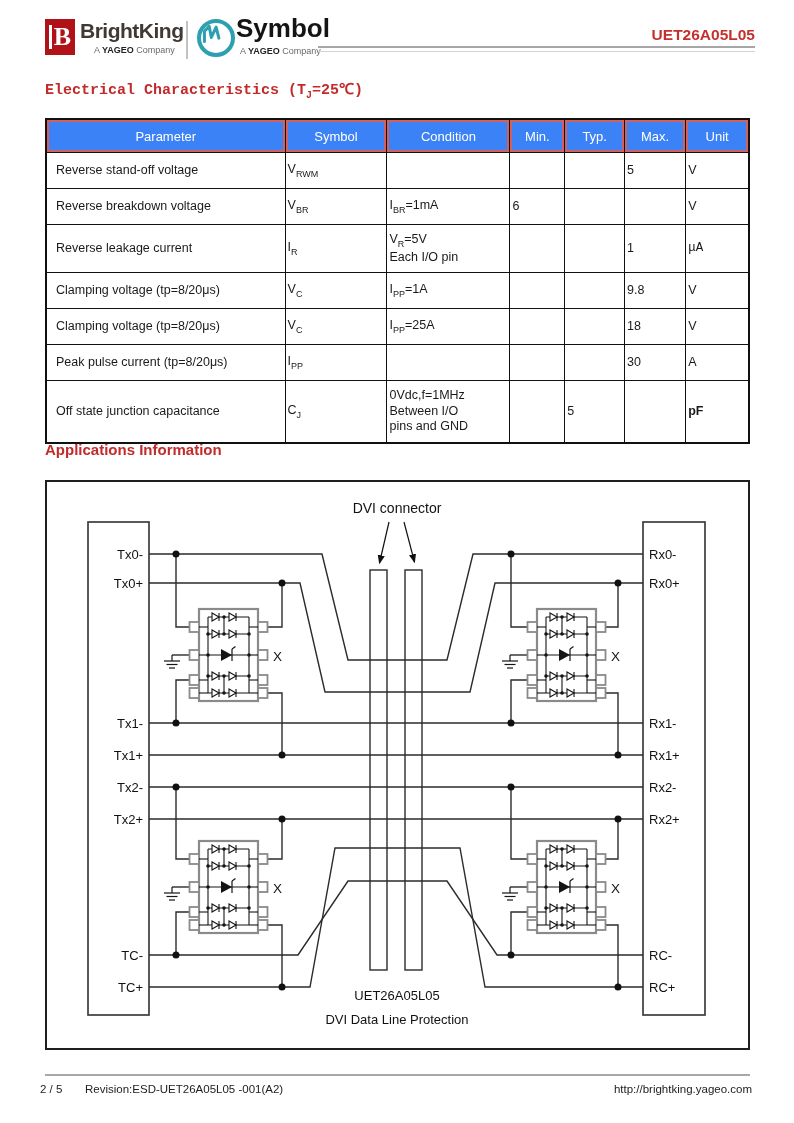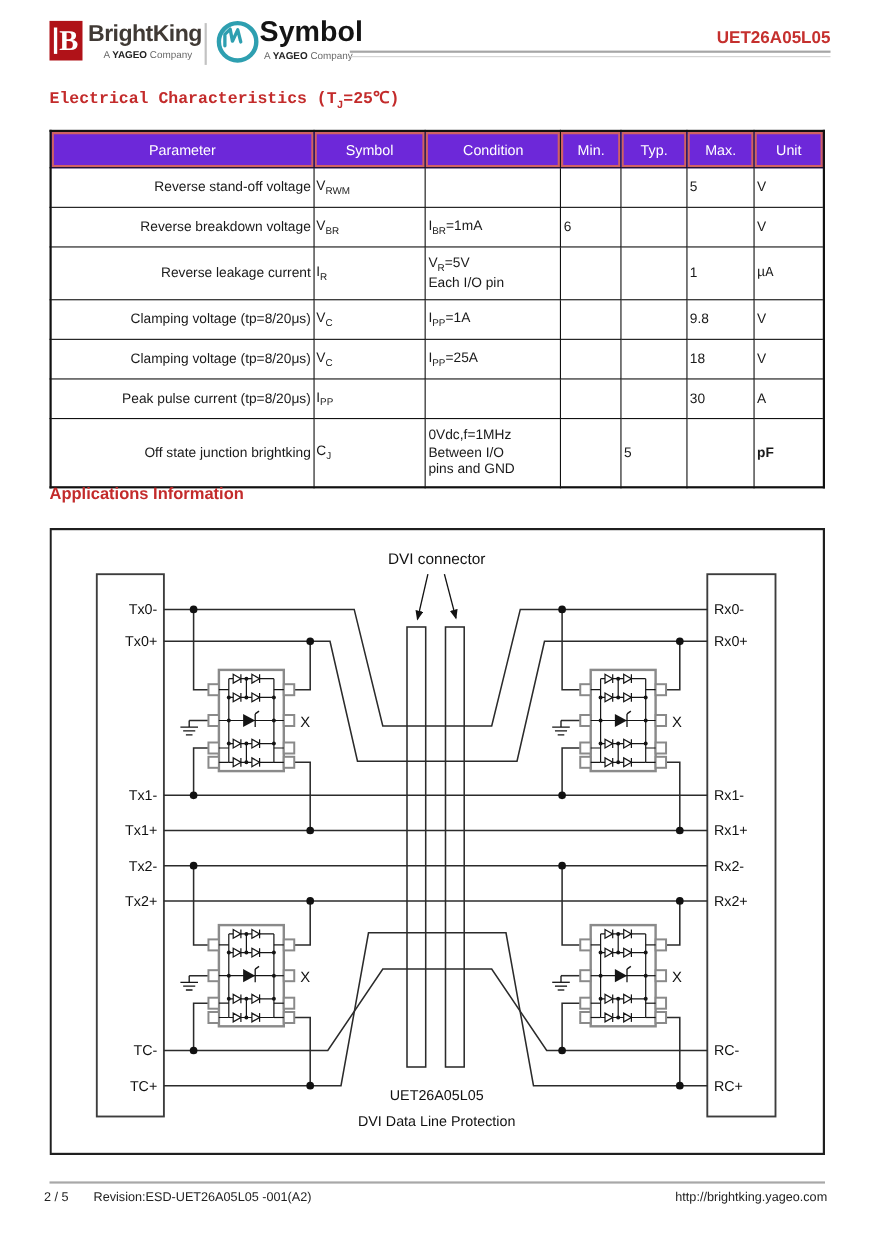--- a/index.html
+++ b/index.html
@@ -22,25 +22,25 @@
   .hdr-rule{position:absolute;left:318px;top:46px;width:437px;height:3px;
             border-top:2px solid #a6a6a6;border-bottom:1px solid #d2d2d2;}
   
   .sec-title{position:absolute;left:45px;font-size:15px;font-weight:bold;color:#c32b2b;}
   .sec-title sub{font-size:10px;}
   #title-elec{top:78px;font-family:Liberation Mono, monospace;}
   #title-apps{top:441px;}
   
   .spec-table{position:absolute;left:45px;top:118px;width:705px;border-collapse:collapse;
               border:2px solid #111;table-layout:fixed;}
-  .spec-table th{background:#6d28d9;color:#fff;font-weight:normal;font-size:13px;height:30px;
+  .spec-table th{background:#3b82f6;color:#fff;font-weight:normal;font-size:13px;height:30px;
                  border:1px solid #111;
                  box-shadow:inset 2px 0 0 #d06163,inset -2px 0 0 #d06163,inset 0 2px 0 #d06163,inset 0 -2px 0 #d06163;}
   .spec-table td{border:1px solid #111;font-size:12.5px;text-align:left;line-height:1.25;padding:2px 2px;}
-  .spec-table td.param{text-align:right;padding-left:9px;}
+  .spec-table td.param{text-align:left;padding-left:9px;}
   .spec-table sub{font-size:72%;}
   
   .diagram{position:absolute;left:45px;top:480px;width:705px;height:570px;}
   .diagram text{font-family:"Liberation Sans","DejaVu Sans",sans-serif;fill:#111;}
   
   .footer-rule{position:absolute;left:45px;top:1074px;width:705px;border-top:2px solid #a8a8a8;}
   .footer-text{position:absolute;top:1083px;font-size:11.5px;color:#222;padding-left:40px;}
   #footer-rev{left:45px;}
   #footer-page{left:0;width:794px;text-align:left;}
   #footer-url{right:42px;color:#222;text-decoration:none;}
@@ -142,21 +142,21 @@
         <tr>
           <td class="param" style="height: 31px;">Peak pulse current (tp=8/20μs)</td>
           <td style="height: 31px;">I<sub>PP</sub></td>
           <td style="height: 31px;"></td>
           <td style="height: 31px;"></td>
           <td style="height: 31px;"></td>
           <td style="height: 31px;">30</td>
           <td style="height: 31px;">A</td>
         </tr>
         <tr>
-          <td class="param" style="height: 57px;">Off state junction brightking</td>
+          <td class="param" style="height: 57px;">Off state junction capacitance</td>
           <td style="height: 57px;">C<sub>J</sub></td>
           <td style="height: 57px;">0Vdc,f=1MHz<br>Between I/O<br>pins and GND</td>
           <td style="height: 57px;"></td>
           <td style="height: 57px;">5</td>
           <td style="height: 57px;"></td>
           <td style="height: 57px; font-weight: bold;">pF</td>
         </tr>
       </tbody>
   </table>
 

